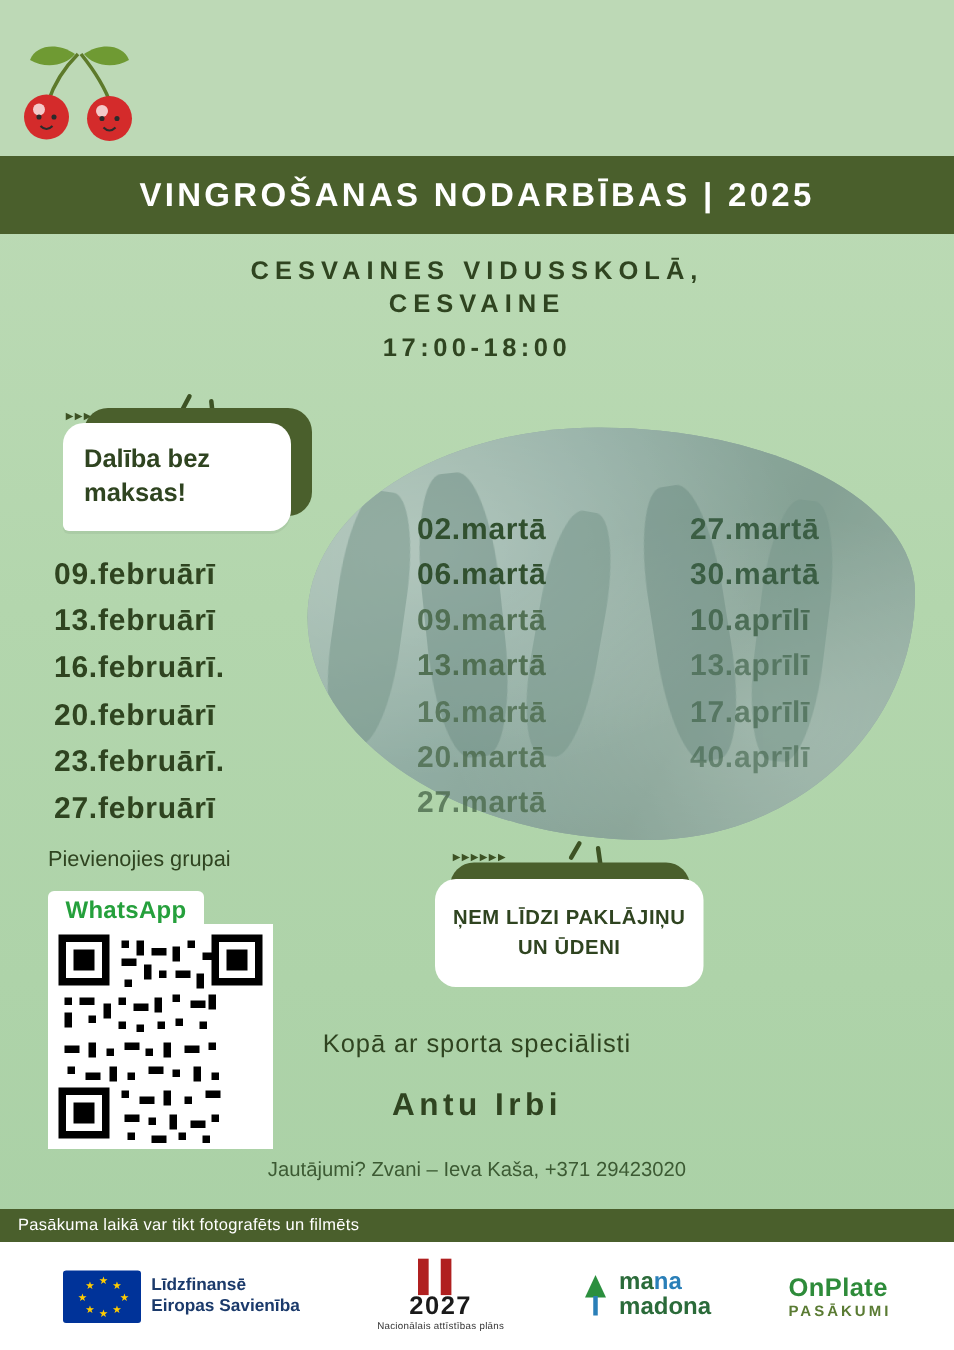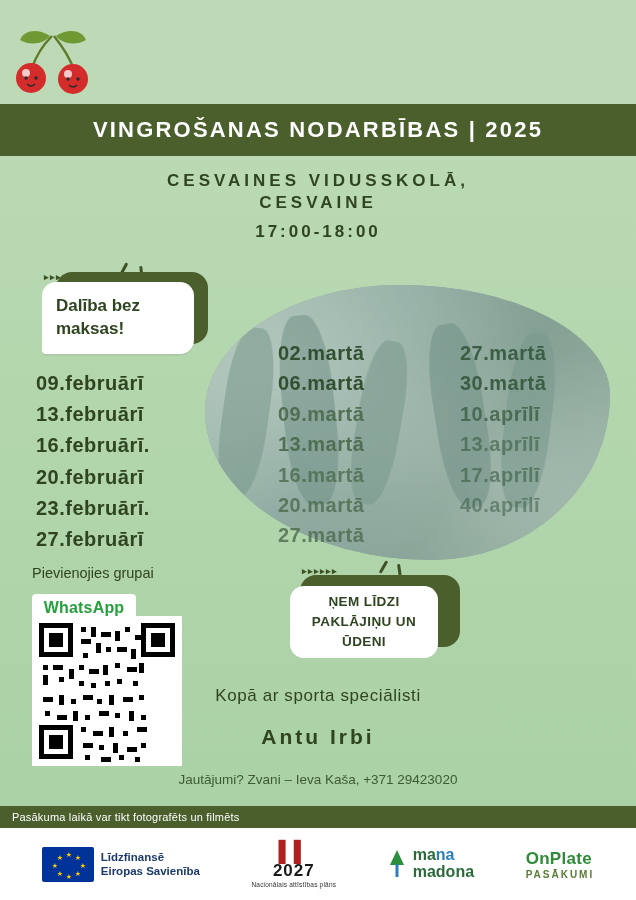--- a/index.html
+++ b/index.html
@@ -135,21 +135,21 @@
   }
   .qr .grid { width:100%; height:100%; position:relative; }
   .qr .m { position:absolute; background:#000; }
 
   
   .badge-mat-shadow {
     position:absolute; left:300px; top:575px; width:160px; height:72px;
     background:#4a5f2c; border-radius:16px;
   }
   .badge-mat {
-    position:absolute; left:290px; top:586px; width:148px; height:72px;
+    position:absolute; left:290px; top:586px; width:179px; height:72px;
     background:#ffffff; border-radius:14px;
     display:flex; align-items:center; justify-content:center; text-align:center;
   }
   .badge-mat span {
     color:#2f4420; font-weight:bold; font-size:13.5px; line-height:1.5; letter-spacing:.4px;
   }
   .dots-mat {
     position:absolute; left:302px; top:566px; color:#3d5224; font-size:9px;
     letter-spacing:1.5px; font-weight:bold;
   }

